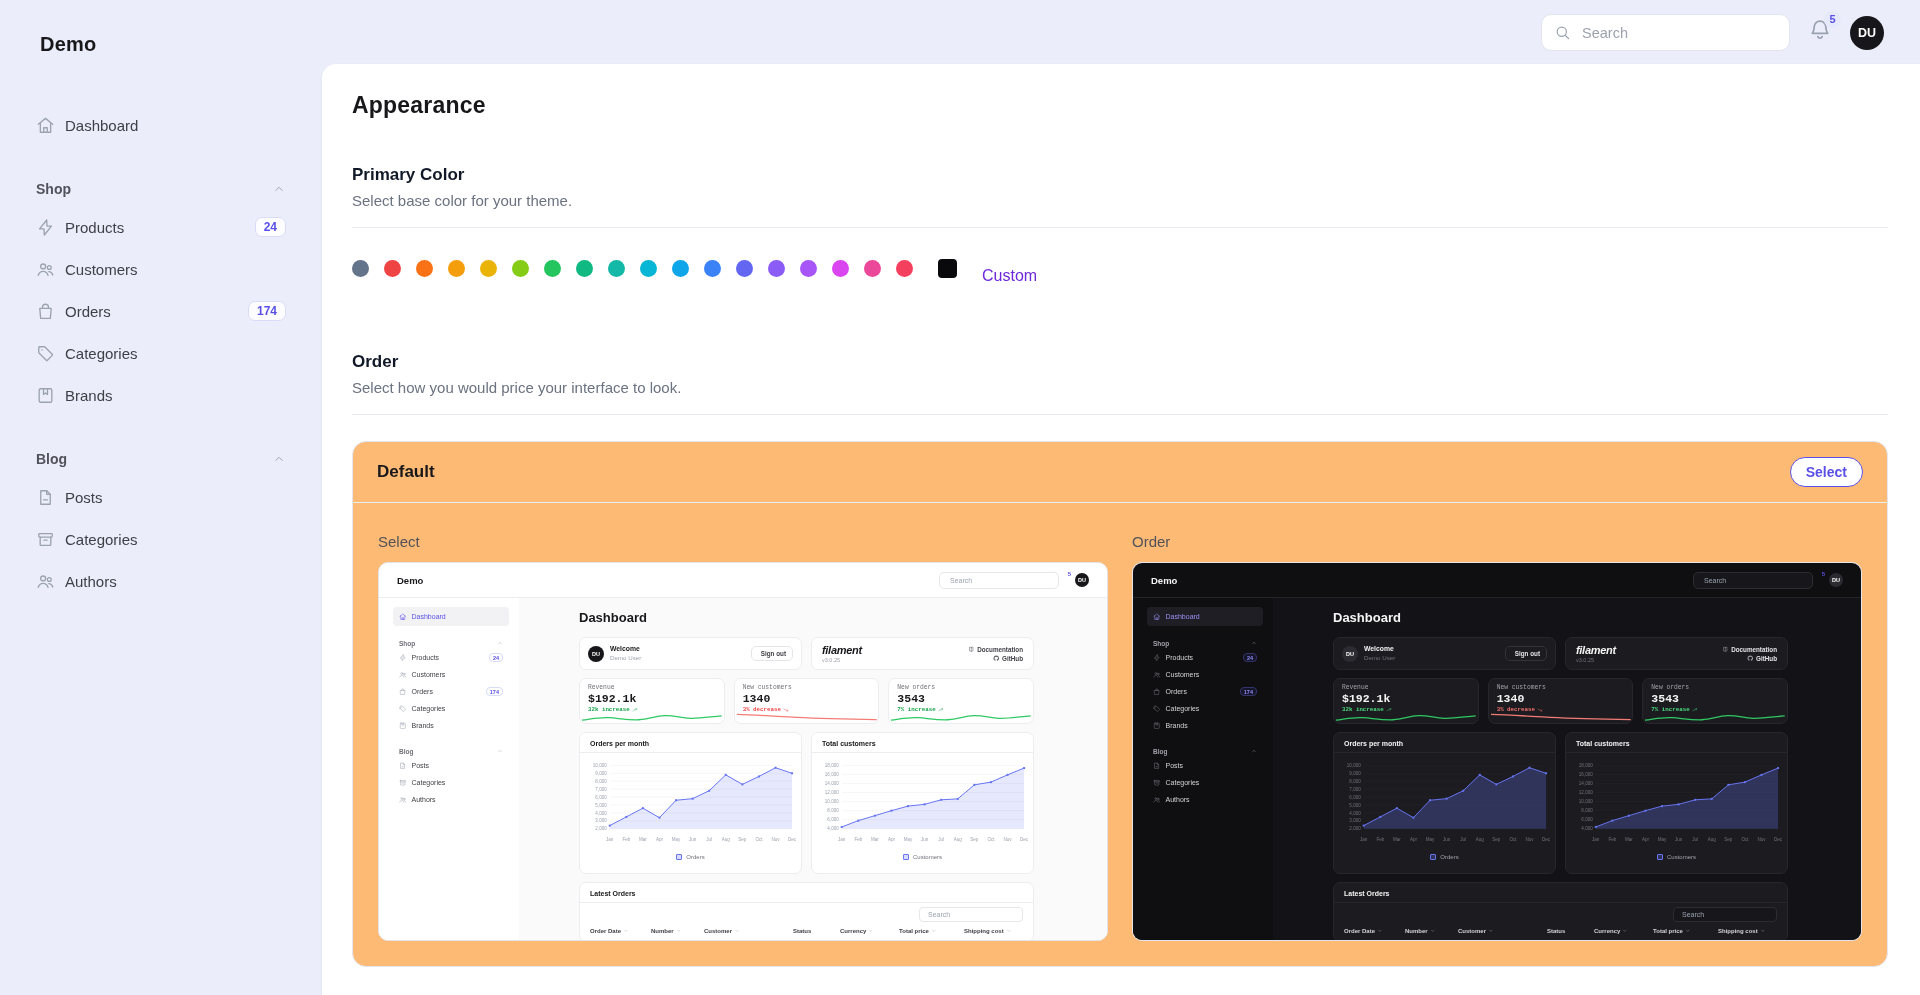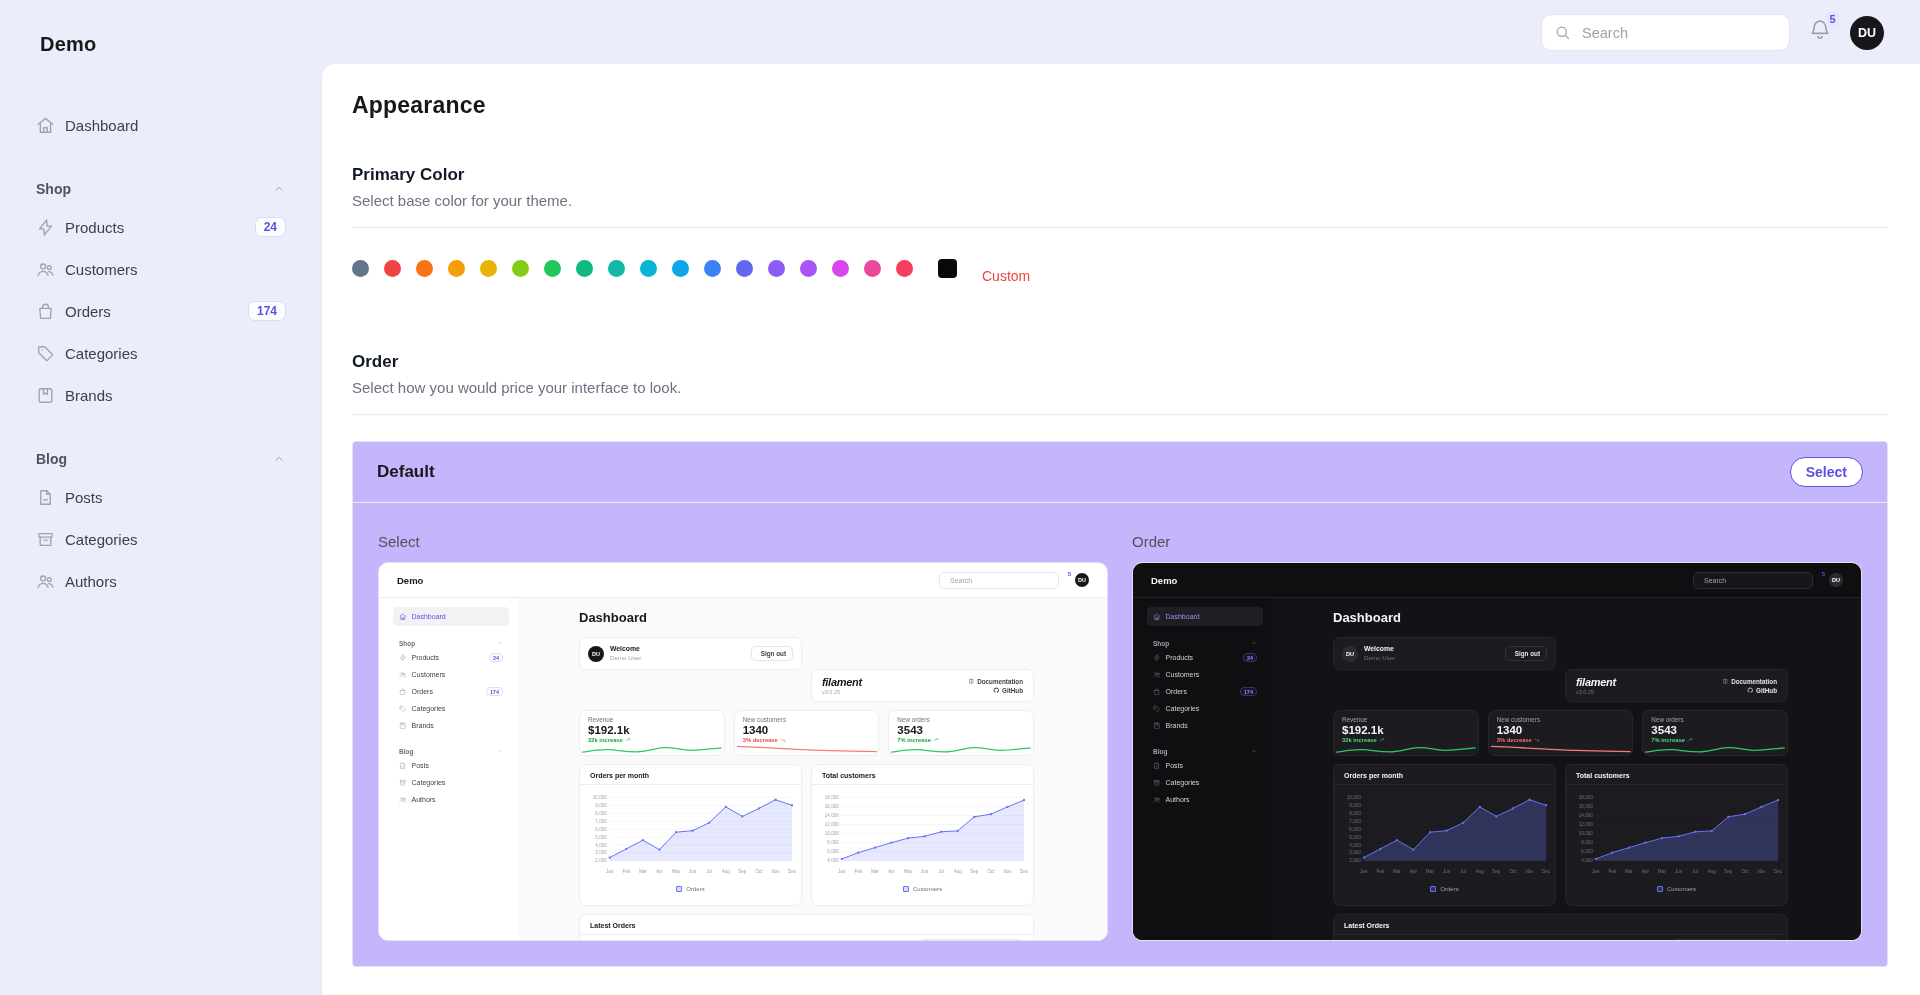--- a/index.html
+++ b/index.html
@@ -37,25 +37,25 @@
   
   .panel{position:absolute;left:322px;top:64px;right:0;bottom:0;background:#fff;border-top-left-radius:14px;
     box-shadow:0 1px 3px rgba(40,50,120,.06);padding:28px 32px 0 30px;overflow:hidden;}
   .panel h1{margin:0;font-size:23px;font-weight:800;letter-spacing:.2px;}
   .sec-head{margin-top:46px;font-size:17px;font-weight:700;color:#111827;}
   .sec-desc{margin-top:7px;font-size:15px;color:#6b7280;}
   .rule{height:1px;background:#e9eaf0;margin-top:18px;}
   .swatches{display:flex;align-items:center;gap:15px;margin-top:30px;height:20px;}
   .swatch{width:17px;height:17px;border-radius:50%;border:0;padding:0;cursor:pointer;}
   .swatch.custom{width:19px;height:19px;border-radius:4px;margin-left:10px;}
-  .custom-label{font-size:14px;color:#ef4444;margin-left:10px;margin-top:16px;}
+  .custom-label{font-size:16px;color:#6d28d9;margin-left:10px;margin-top:16px;}
   .themes-gap{margin-top:74px;}
 
   
-  .theme-card{margin-top:26px;border:1px solid #e3e5f1;border-radius:4px;background:#c4b5fd;}
+  .theme-card{margin-top:26px;border:1px solid #e3e5f1;border-radius:14px;background:#fdba74;}
   .tc-head{display:flex;align-items:center;justify-content:space-between;padding:15px 24px;}
   .tc-title{font-size:17px;font-weight:700;}
   .select-btn{background:#fff;color:#5A50E6;border:1px solid #5A50E6;border-radius:17px;padding:6px 15px;
     font-size:14px;font-weight:600;font-family:inherit;cursor:pointer;}
   .tc-rule{height:1px;background:#ebecf2;}
   .tc-body{display:flex;gap:24px;padding:30px 25px 25px 25px;}
   .tc-col{flex:1;min-width:0;}
   .tc-col-label{font-size:15px;color:#52525b;margin-bottom:12px;}
   .preview-box{height:379px;border:1px solid #e3e4ea;border-radius:10px;overflow:hidden;background:#fff;}
 
@@ -101,28 +101,28 @@
   .m-welcome-row{margin-top:12px;}
   .m-welcome{width:223px;height:33px;display:flex;align-items:center;gap:6px;padding:0 8px;}
   .m-wavatar{width:16px;height:16px;border-radius:50%;background:#17171b;color:#fff;font-size:5.5px;font-weight:700;
     display:flex;align-items:center;justify-content:center;}
   .m-wt{line-height:1.25;}
   .m-wt .t{font-size:6.8px;font-weight:700;}
   .m-wt .u{font-size:6.2px;color:#9ca3af;}
   .m-signout{margin-left:auto;display:flex;align-items:center;gap:3px;border:1px solid #e4e4e9;border-radius:5px;
     padding:3px 6px;font-size:6.3px;font-weight:600;color:#3f3f46;background:#fff;}
   .m-signout .icn{font-size:6.5px;color:#9ca3af;}
-  .m-filament{width:223px;height:33px;display:flex;align-items:center;justify-content:space-between;padding:0 10px;margin-top:32px;}
+  .m-filament{width:223px;height:33px;display:flex;align-items:center;justify-content:space-between;padding:0 10px;}
   .m-fname{font-size:11px;font-weight:800;font-style:italic;letter-spacing:-.3px;}
   .m-fver{font-size:5.5px;color:#a1a1aa;margin-top:1px;}
   .m-flinks{display:flex;flex-direction:column;align-items:flex-end;gap:2px;}
   .f-link{display:flex;align-items:center;gap:3px;font-size:6.3px;font-weight:600;color:#3f3f46;}
   .f-link .icn{font-size:6.5px;color:#52525b;}
   .m-stats-row{margin-top:8px;}
-  .m-stat{position:relative;width:158px;height:46px;padding:5px 8px 0 8px;overflow:hidden;}
+  .m-stat{position:relative;width:158px;height:46px;padding:5px 8px 0 8px;overflow:hidden;font-family:Liberation Mono, monospace;}
   .m-stat .sl{font-size:6.3px;color:#71717a;}
   .m-stat .sv{font-size:11.5px;font-weight:800;margin-top:1px;}
   .m-stat .sd{display:flex;align-items:center;gap:2px;font-size:5.8px;font-weight:600;margin-top:1px;}
   .m-stat.trend-up .sd{color:#16a34a;}
   .m-stat.trend-down .sd{color:#ef4444;}
   .spark{position:absolute;left:0;right:0;bottom:0;width:100%;height:13px;display:block;}
   .spark path{fill:none;stroke-width:1.3;vector-effect:non-scaling-stroke;}
   .m-stat.trend-up .spark path{stroke:#2fc964;}
   .m-stat.trend-down .spark path{stroke:#f47c76;}
   .m-charts-row{margin-top:8px;}

